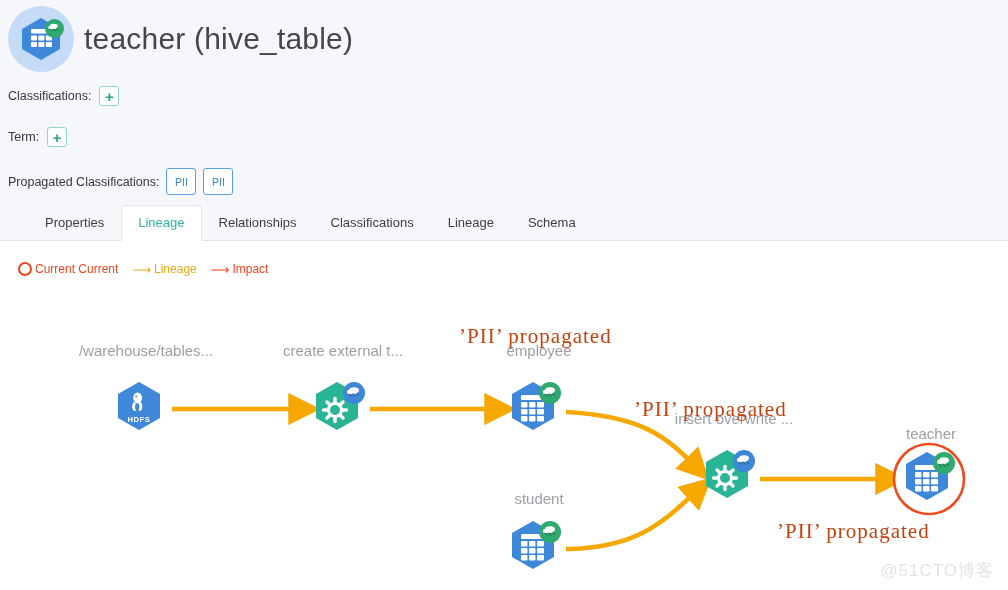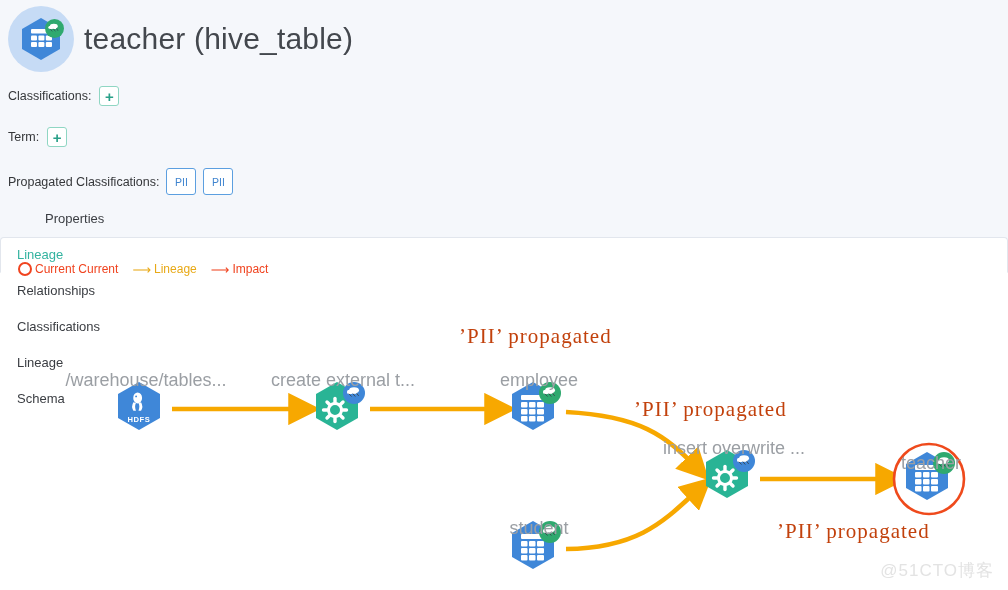--- a/index.html
+++ b/index.html
@@ -39,21 +39,21 @@
   .pii-badge{
     display:inline-flex;align-items:center;justify-content:center;
     min-width:20px;height:17px;padding:4px 4px;margin-left:7px;
     border:1px solid #5c9fe0;border-radius:3px;background:#ffffff;
     color:#3f84cf;font-size:10.5px;cursor:pointer;
   }
   
   #tabbar{
     position:absolute;left:0;top:200px;width:1008px;height:40px;
     background:#f5f7fb;border-bottom:1px solid #e2e6ed;
-    display:flex;flex-direction:column;
+    display:flex;align-items:flex-end;
   }
   .tab{
     font-size:13px;color:#3a3d42;padding:10px 16px 11px 16px;
     cursor:pointer;line-height:1;position:relative;top:1px;
     border:1px solid transparent;white-space:nowrap;
   }
   .tab:first-child{margin-left:28px;}
   .tab.active{
     background:#ffffff;color:#34b3a0;
     border:1px solid #e2e6ed;border-bottom:1px solid #ffffff;
@@ -67,23 +67,22 @@
   .legend-item{display:flex;align-items:center;gap:3px;white-space:nowrap;}
   .legend-circle{
     width:10px;height:10px;border:2px solid #f0431f;border-radius:50%;
     display:inline-block;
   }
   .legend-arrow{font-size:13px;line-height:1;}
   
   #graph{position:absolute;left:0;top:290px;width:1008px;height:300px;overflow:hidden;}
   #graph svg{position:absolute;left:0;top:0;}
   .node-label{
-    position:absolute;font-size:18px;color:#9b9fa4;white-space:nowrap;
+    position:absolute;font-size:15px;color:#9b9fa4;white-space:nowrap;
     transform:translateX(-50%);
-    margin-top:28px;
   }
   .pii-note{
     position:absolute;color:#c2410c;font-family:"Liberation Serif", serif;
     font-size:21px;white-space:nowrap;letter-spacing:1px;
   }
   #watermark{
     position:absolute;right:14px;bottom:8px;
     font-size:17px;color:#e3e3e3;letter-spacing:1px;
     font-family:"Liberation Sans", sans-serif;
   }

